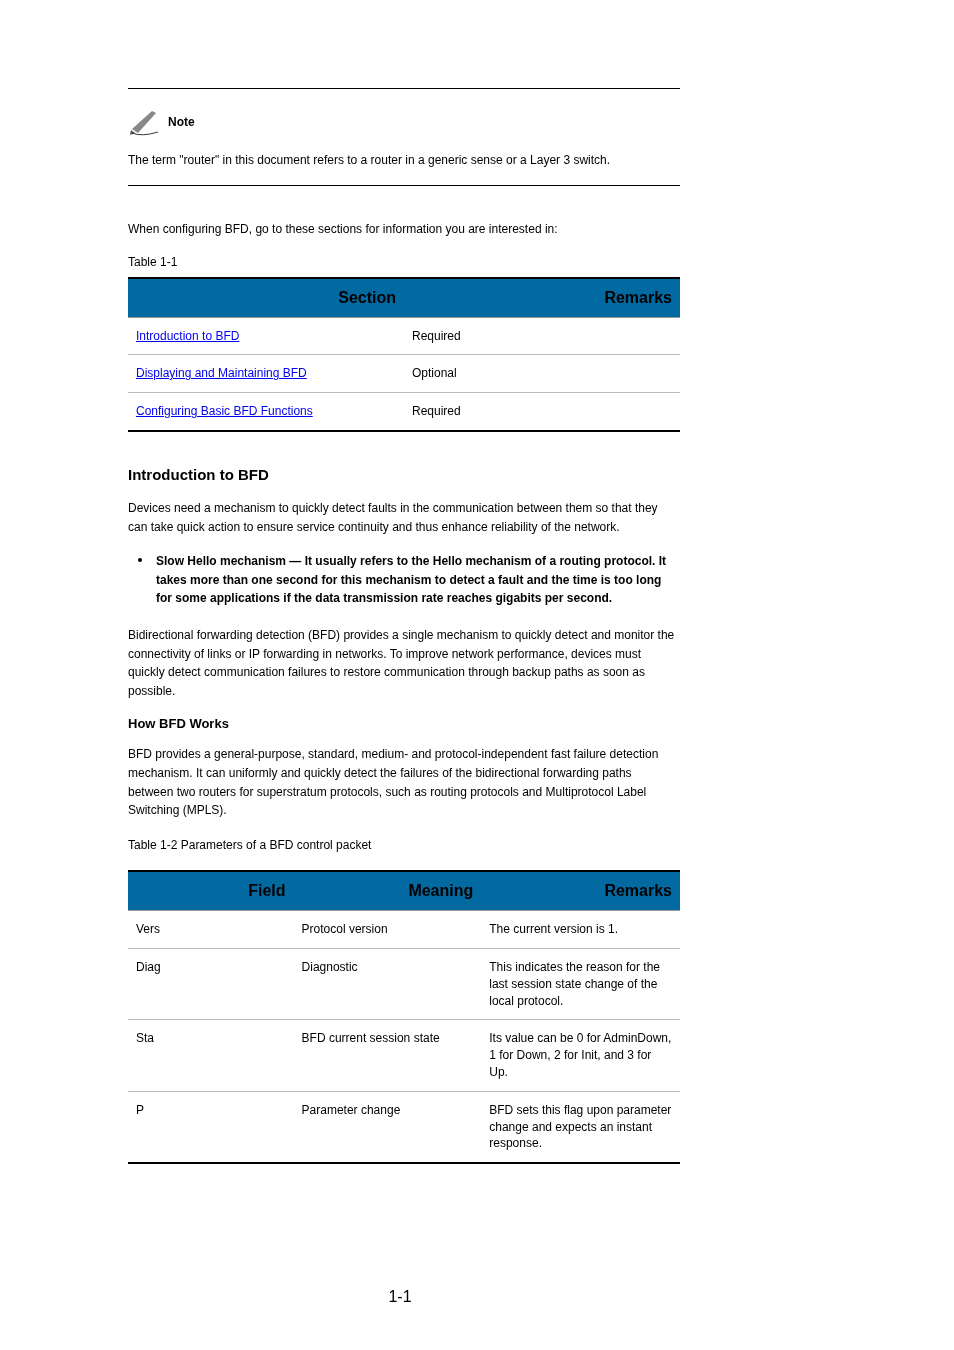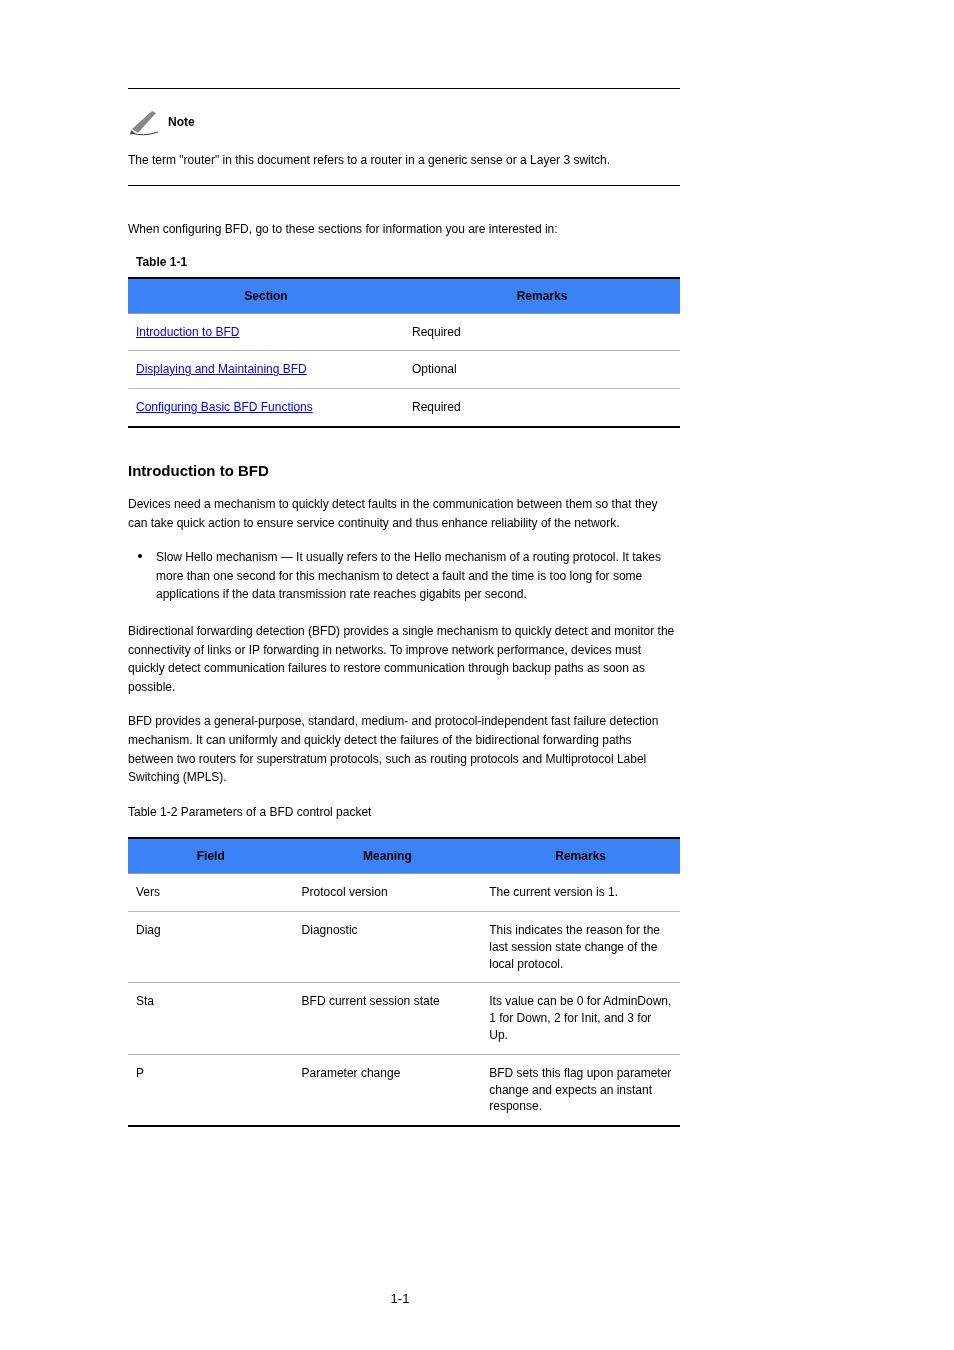--- a/index.html
+++ b/index.html
@@ -43,37 +43,37 @@
   .mid-rule {
     border-top: 1px solid #000;
     margin-bottom: 34px;
   }
   .body-text {
     font-size: 12px;
     line-height: 1.55;
     margin: 0 0 16px 0;
   }
   .table-caption {
-    font-weight: bold;
-    font-size: 12px;
-    margin: 0 0 8px 8px;
+    font-weight: normal;
+    font-size: 12px;
+    margin: 0 0 8px 0;
   }
   table.tbl {
     width: 100%;
     border-collapse: collapse;
     border-top: 2px solid #000;
     border-bottom: 2px solid #000;
     margin-bottom: 34px;
   }
   table.tbl th {
-    background: #3b82f6;
-    font-weight: bold;
-    text-align: center;
+    background: #0369a1;
+    font-weight: bold;
+    text-align: right;
     padding: 10px 8px;
-    font-size: 12px;
+    font-size: 16px;
     border-bottom: 1px solid #999;
   }
   table.tbl td {
     padding: 10px 8px;
     font-size: 12px;
     vertical-align: top;
     border-top: 1px solid #bbb;
     line-height: 1.4;
   }
   .link {
@@ -82,20 +82,21 @@
   }
   .h2 {
     font-size: 15px;
     font-weight: bold;
     margin: 8px 0 16px 0;
   }
   ul.bullets {
     list-style: none;
     padding: 0;
     margin: 0 0 12px 0;
+    font-weight: bold;
   }
   ul.bullets li {
     position: relative;
     padding-left: 28px;
     margin-bottom: 18px;
     line-height: 1.55;
     font-size: 12px;
   }
   ul.bullets li::before {
     content: "";
@@ -114,21 +115,21 @@
   }
   .bold {
     font-weight: normal;
   }
   .page-num {
     position: absolute;
     bottom: 44px;
     left: 0;
     width: 100%;
     text-align: center;
-    font-size: 13px;
+    font-size: 16px;
   }
   .col-a { width: 30%; }
   .col-b { width: 34%; }
   .col-c { width: 36%; }
 </style>
 </head>
 <body>
 
 <div class="page">
 
@@ -179,20 +180,21 @@
   <h2 class="h2">Introduction to BFD</h2>
 
   <p class="body-text">Devices need a mechanism to quickly detect faults in the communication between them so that they can take quick action to ensure service continuity and thus enhance reliability of the network.</p>
 
   <ul class="bullets">
     <li>Slow Hello mechanism — It usually refers to the Hello mechanism of a routing protocol. It takes more than one second for this mechanism to detect a fault and the time is too long for some applications if the data transmission rate reaches gigabits per second.</li>
   </ul>
 
   <p class="body-text">Bidirectional forwarding detection (BFD) provides a single mechanism to quickly detect and monitor the connectivity of links or IP forwarding in networks. To improve network performance, devices must quickly detect communication failures to restore communication through backup paths as soon as possible.</p>
 
+  <h3 class="h3">How BFD Works</h3>
 
   <p class="body-text">BFD provides a general-purpose, standard, medium- and protocol-independent fast failure detection mechanism. It can uniformly and quickly detect the failures of the bidirectional forwarding paths between two routers for superstratum protocols, such as routing protocols and Multiprotocol Label Switching (MPLS).</p>
 
   <p class="body-text"><span class="bold">Table 1-2 Parameters of a BFD control packet</span></p>
 
   <table class="tbl" style="margin-bottom:0">
     <thead>
       <tr>
         <th class="col-a">Field</th>
         <th class="col-b">Meaning</th>

